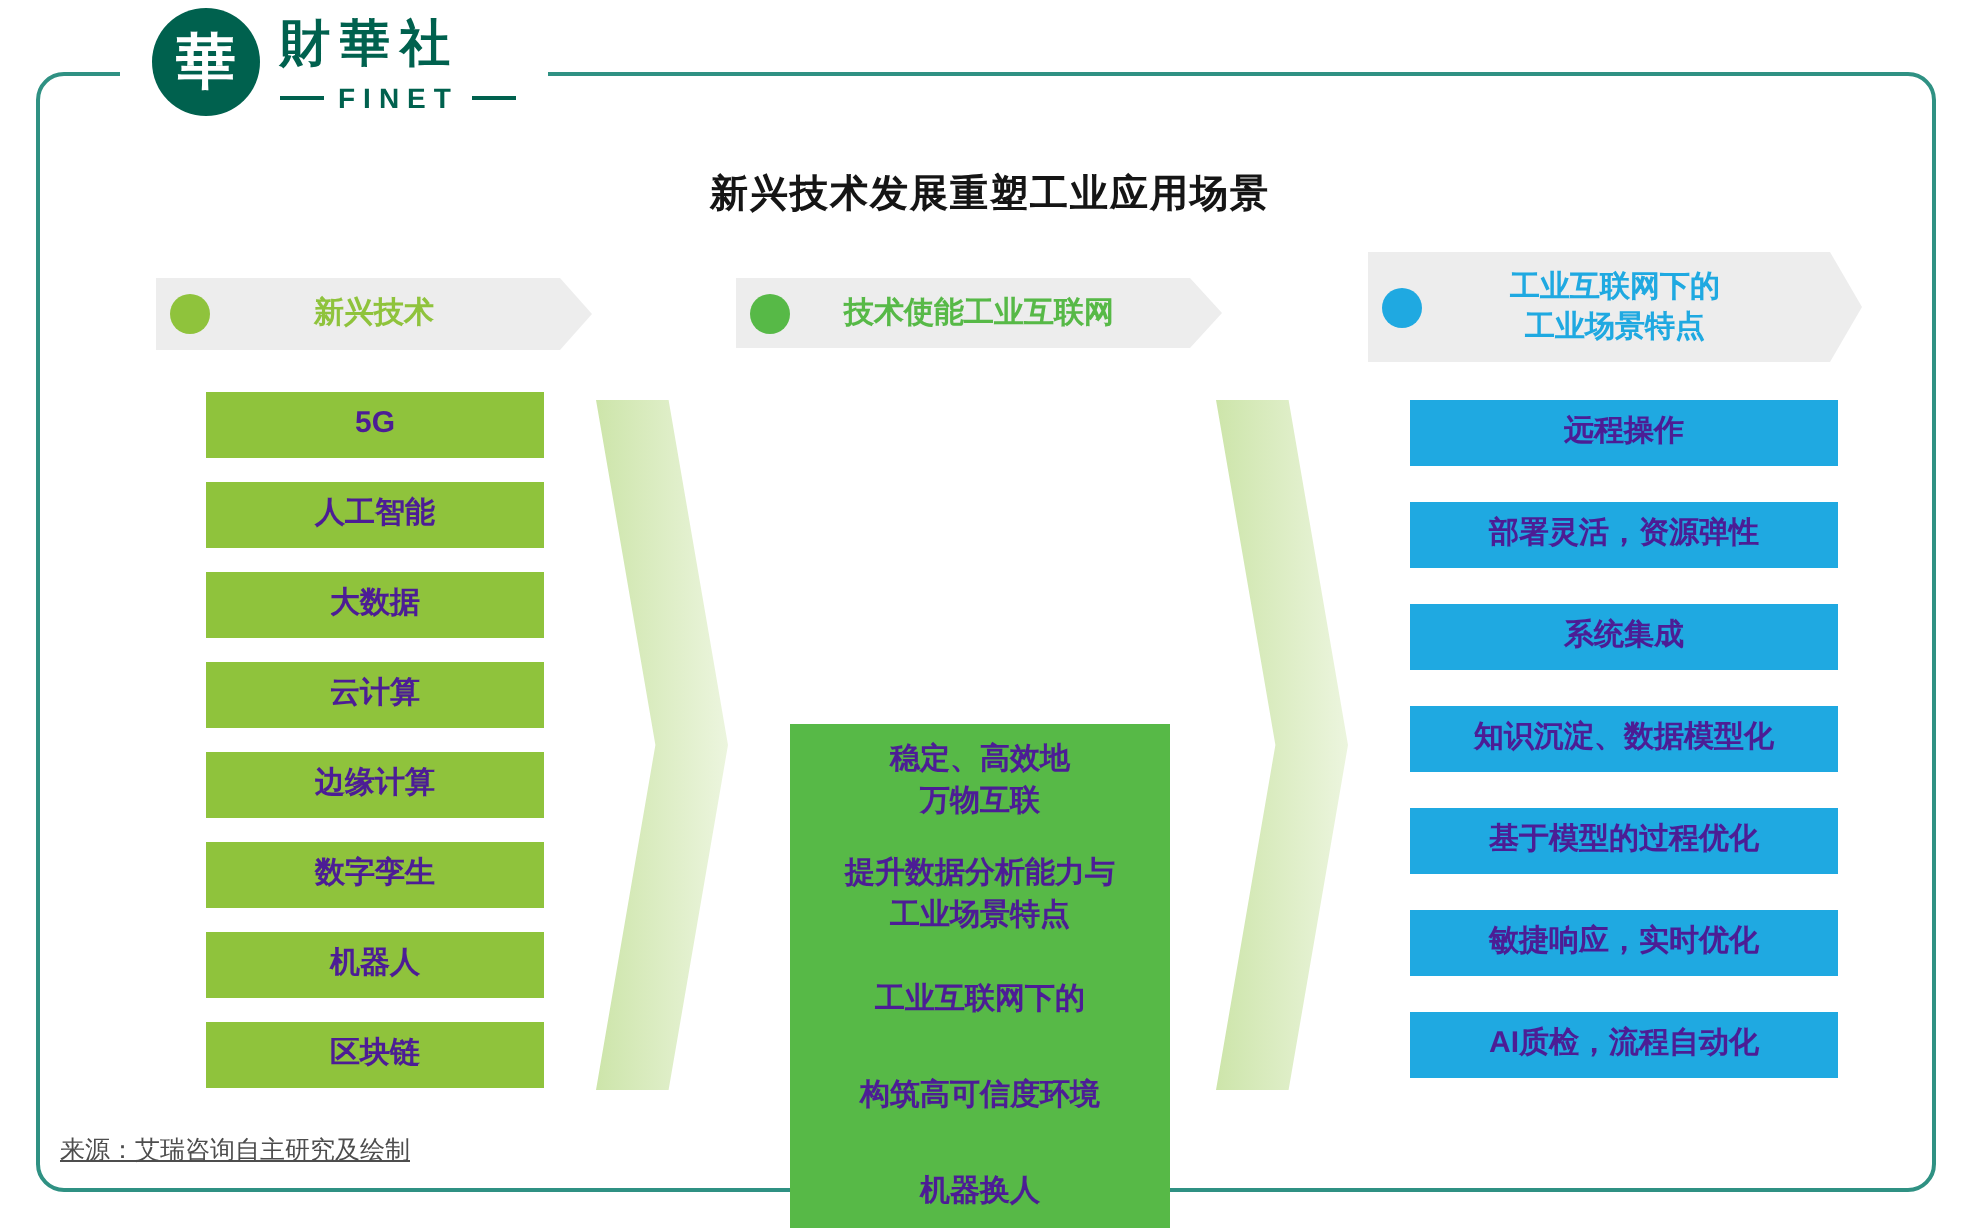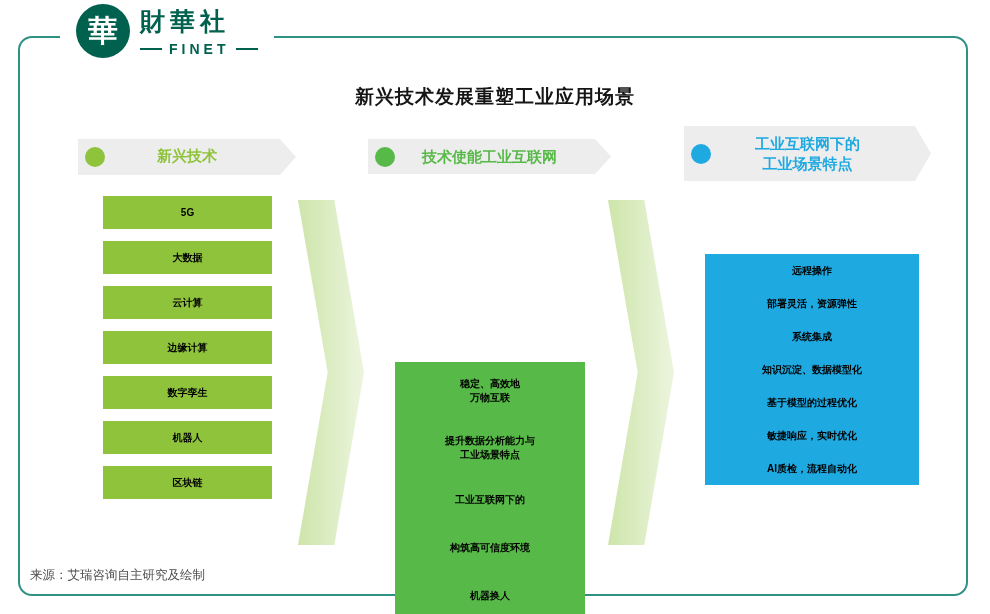--- a/index.html
+++ b/index.html
@@ -33,57 +33,57 @@
     position:absolute; left:0; top:84px; width:990px; text-align:center;
     font-size:19px; font-weight:bold; color:#151515; letter-spacing:1px;
   }
   
   .hdr {
     position:absolute; background:var(--header-gray,#ededed);
     clip-path:polygon(0 0, calc(100% - 16px) 0, 100% 50%, calc(100% - 16px) 100%, 0 100%);
     display:flex; align-items:center; justify-content:center; text-align:center;
     font-weight:bold; font-size:15px; white-space:pre-line; line-height:1.3;
   }
-  .hdr1 { left:78px;  top:139px; width:218px; height:36px; color:var(--col1-green,#8fc33c);font-family:Liberation Serif, serif; }
+  .hdr1 { left:78px;  top:139px; width:218px; height:36px; color:var(--col1-green,#8fc33c); }
   .hdr2 { left:368px; top:139px; width:243px; height:35px; color:var(--col2-green,#57b947); }
   .hdr3 { left:684px; top:126px; width:247px; height:55px; color:var(--col3-blue,#1fa9e1); }
   .dot {
     position:absolute; left:7px; top:50%; transform:translateY(-50%);
     width:20px; height:20px; border-radius:50%;
   }
   .dot1 { background:var(--col1-green,#8fc33c); }
   .dot2 { background:var(--col2-green,#57b947); }
   .dot3 { background:var(--col3-blue,#1fa9e1); }
   
   .items { position:absolute; display:flex; flex-direction:column; }
   .item {
-    color:#000000; font-weight:bold; font-size:10px; display:flex; align-items:center;
+    color:#4c1d95; font-weight:bold; font-size:15px; display:flex; align-items:center;
     justify-content:center; text-align:center; white-space:pre-line; line-height:1.35;
   }
   .items1 { left:103px; top:196px; width:169px; gap:12px; }
   .items1 .item { height:33px; flex:none; background:var(--col1-green,#8fc33c); }
   .items2 { left:395px; top:196px; width:190px; height:424px; justify-content:flex-end; }
   .items2 .item { background:var(--col2-green,#57b947); }
   .items2 .item:nth-child(1){ height:57px; }
   .items2 .item:nth-child(2){ height:57px; }
   .items2 .item:nth-child(3){ height:48px; }
   .items2 .item:nth-child(4){ height:48px; }
   .items2 .item:nth-child(5){ height:48px; }
-  .items3 { left:705px; top:200px; width:214px; height:339px; justify-content:center; }
+  .items3 { left:705px; top:200px; width:214px; height:339px; justify-content:space-between; }
   .items3 .item { height:33px; flex:none; background:var(--col3-blue,#1fa9e1); }
   
   .chevron {
     position:absolute; top:200px; width:66px; height:345px;
     background:linear-gradient(to right, var(--chevron-green,#cde5aa), #ecf5de);
     clip-path:polygon(0 0, 55% 0, 100% 50%, 55% 100%, 0 100%, 45% 50%);
   }
   .chevron1 { left:298px; }
   .chevron2 { left:608px; }
   
-  .source { position:absolute; left:30px; top:567px; font-size:12.5px; color:#4d4d4d; }
+  .source { position:absolute; left:30px; top:567px; font-size:12.5px; color:#4d4d4d;text-decoration:underline; }
 </style>
 </head>
 <body>
 
 <div class="page">
   <div class="frame"></div>
 
   <div class="logo">
     <div class="logo-circle">
       <span>華</span>
@@ -99,20 +99,21 @@
   </div>
 
   <div class="title">新兴技术发展重塑工业应用场景</div>
 
   <div class="hdr hdr1">
     <span class="dot dot1"></span>
     <span class="hdr-text">新兴技术</span>
   </div>
   <div class="items items1">
     <div class="item">5G</div>
+    <div class="item">人工智能</div>
     <div class="item">大数据</div>
     <div class="item">云计算</div>
     <div class="item">边缘计算</div>
     <div class="item">数字孪生</div>
     <div class="item">机器人</div>
     <div class="item">区块链</div>
   </div>
 
   <div class="chevron chevron1"></div>
 

